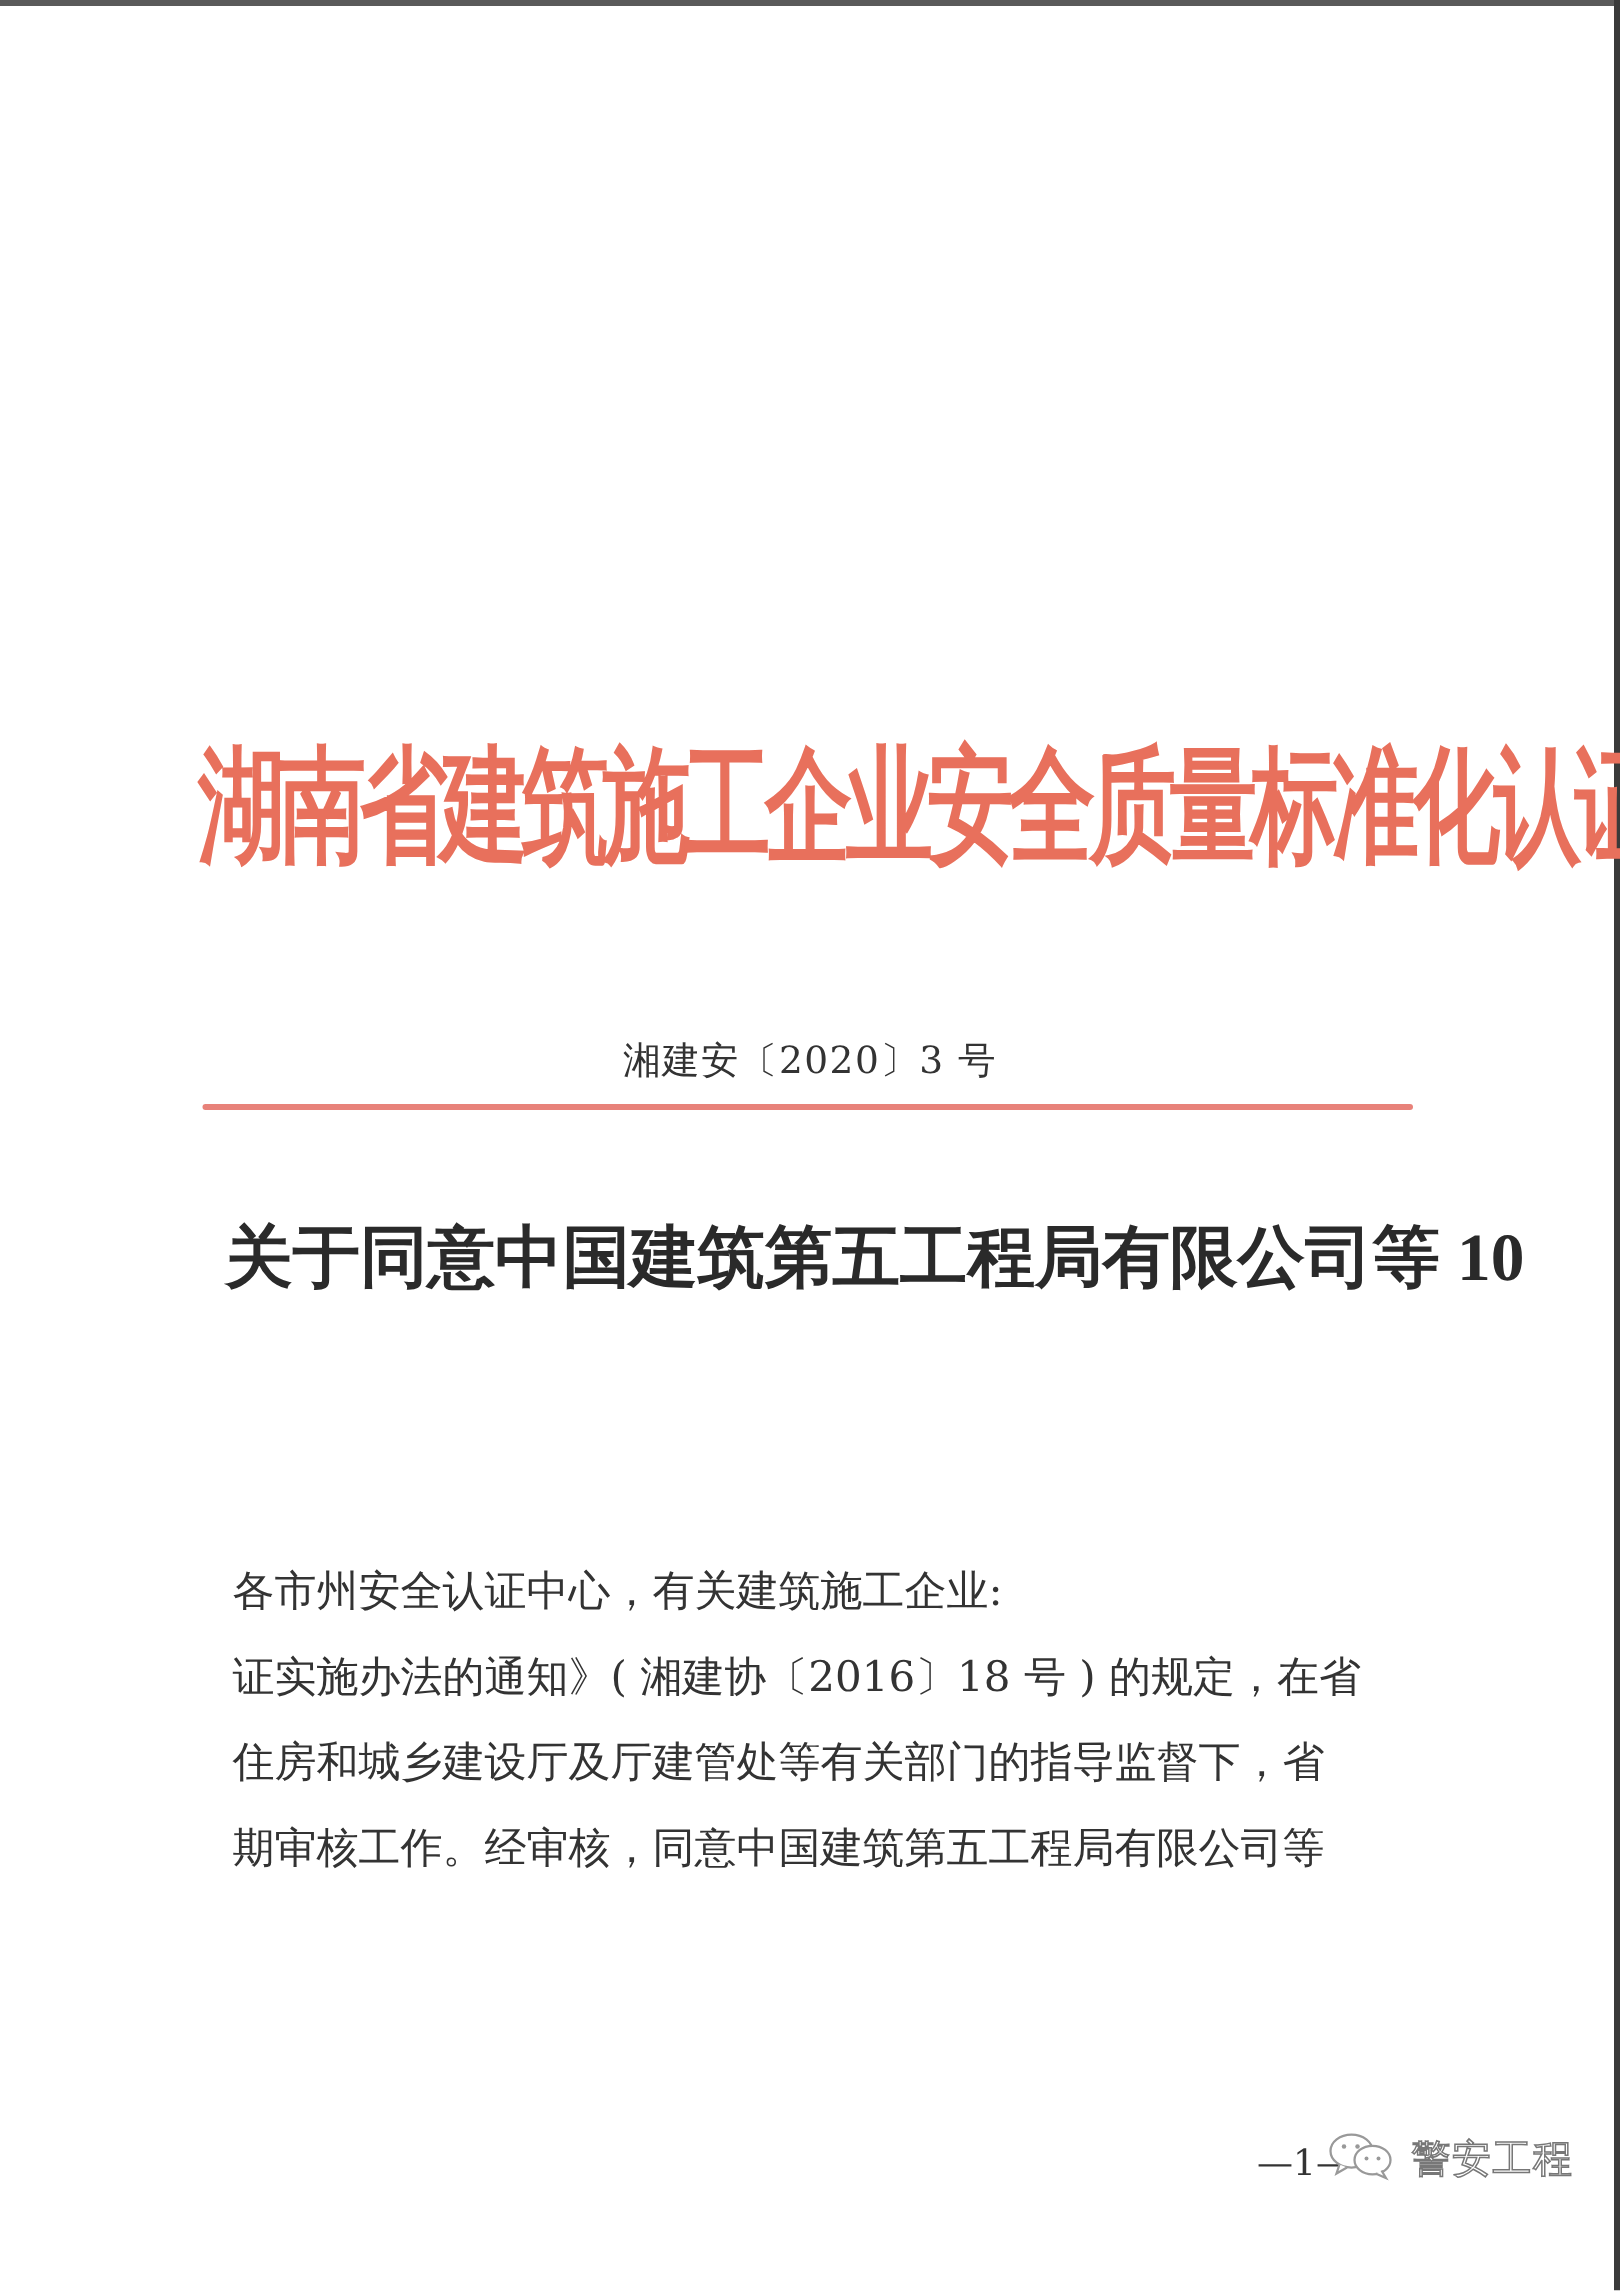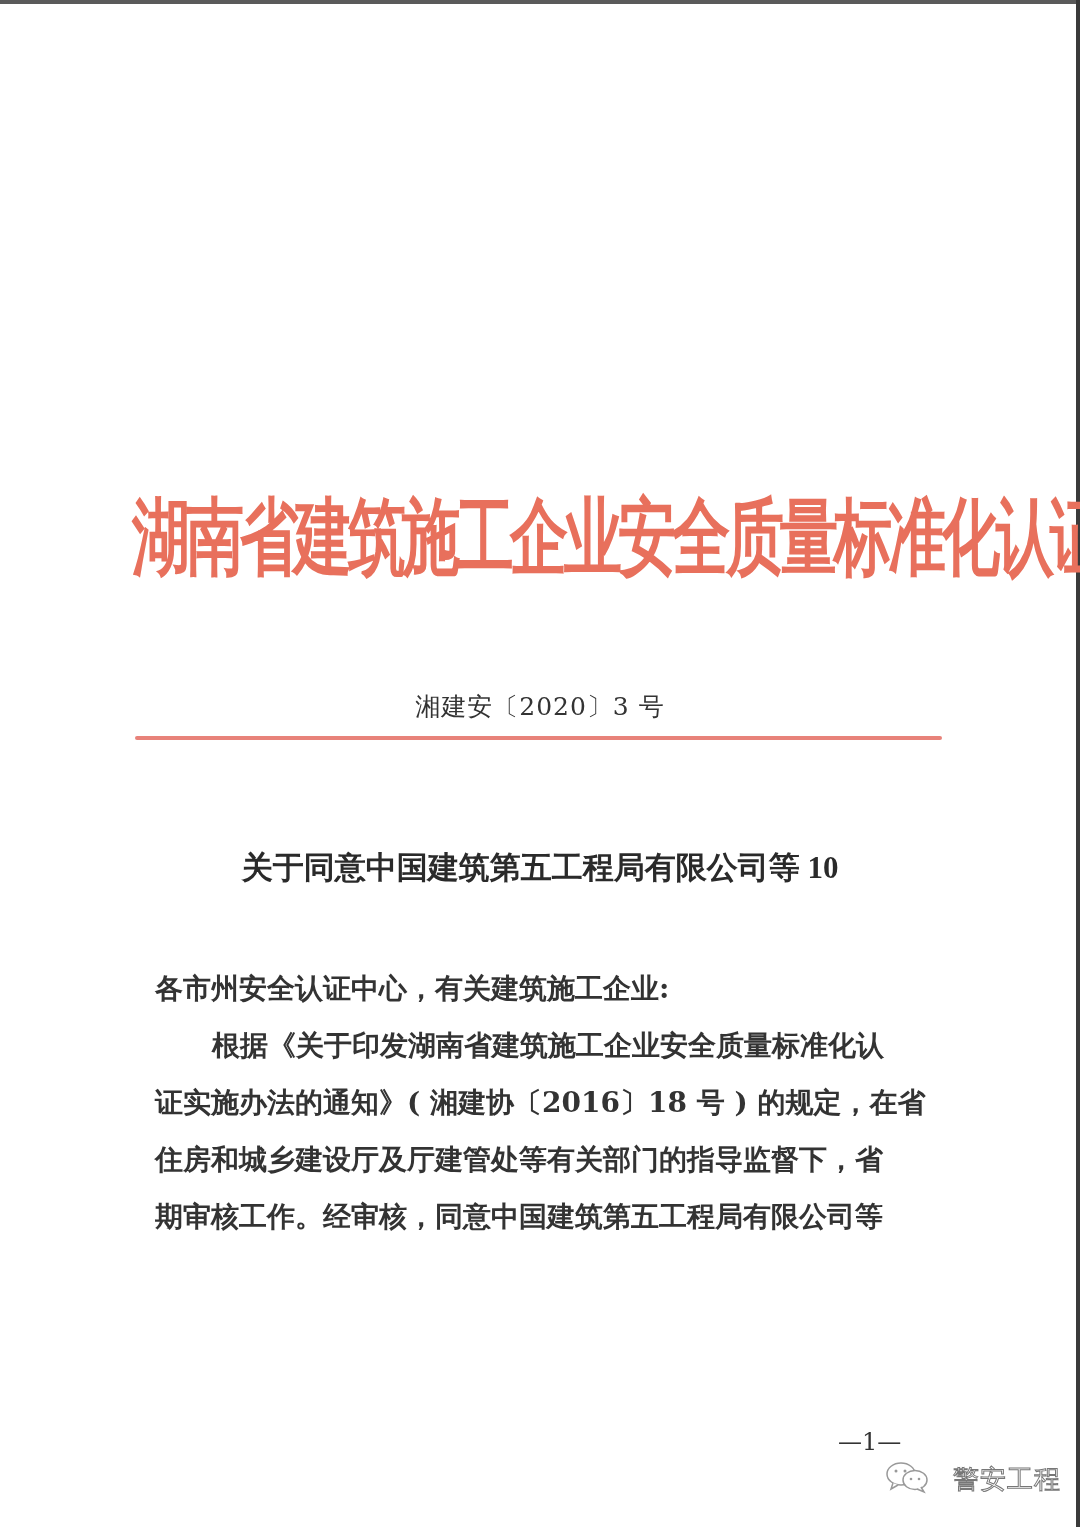--- a/index.html
+++ b/index.html
@@ -13,37 +13,37 @@
       position: absolute; left: 132px; top: 486px; width: 816px; text-align: center;
       font-family: "DejaVu Serif", serif; font-weight: bold; font-size: 58px; letter-spacing: -4px;
       transform: scaleY(1.45); transform-origin: top center; line-height: 70px; white-space: nowrap;
     }
     .doc-number {
       position: absolute; left: 0; width: 1080px; top: 690px; text-align: center;
       font-family: "DejaVu Serif", serif; font-size: 25px; color: #333; letter-spacing: 1px;
     }
     .red-rule { position: absolute; left: 135px; top: 736px; width: 807px; height: 4px; border-radius: 2px; }
     .title {
-      position: absolute; left: 150px; width: 780px; top: 840px;
-      font-family: Liberation Serif, serif; font-weight: bold; font-size: 31px; color: #2a2a2a;
+      position: absolute; left: 150px; width: 780px; top: 810px;
+      font-family: Liberation Serif, serif; font-weight: bold; font-size: 45px; color: #2a2a2a;
       line-height: 56px; text-align: center;
     }
     .title div { white-space: nowrap; }
     .body {
-      position: absolute; left: 155px; width: 760px; top: 960px;
-      font-family: "DejaVu Serif", serif; font-size: 28px; color: #333; line-height: 57px; font-weight: bold;
+      position: absolute; left: 155px; width: 760px; top: 1032px;
+      font-family: "DejaVu Serif", serif; font-size: 28px; color: #333; line-height: 57px;
     }
     .body div { white-space: nowrap; }
     .indent { padding-left: 57px; }
     .page-number {
       position: absolute; left: 838px; top: 1428px; font-family: "DejaVu Serif", serif;
       font-size: 24px; color: #333;
     }
     .watermark {
-      position: absolute; left: 885px; top: 1460px; display: flex; align-items: center; gap: 24px;
+      position: absolute; left: 885px; top: 1420px; display: flex; align-items: center; gap: 12px;
       color: #8a8a8a;
     }
     .wm-text { font-family: "DejaVu Sans", sans-serif; font-size: 26px; color: #ffffff;
       -webkit-text-stroke: 1px #777; letter-spacing: 1px; }
   </style>
 </head>
 <body>
 
 <div class="top-edge"></div>
 <div class="right-edge"></div>
@@ -51,21 +51,20 @@
 <div class="header-title" id="hdr" style="color: rgb(232, 112, 92);">湖南省建筑施工企业安全质量标准化认证中心文件</div>
 <div class="doc-number">湘建安〔2020〕3 号</div>
 <div class="red-rule" id="rule" style="background: rgb(232, 130, 122);"></div>
 
 <div class="title">
   <div>关于同意中国建筑第五工程局有限公司等 10</div>
 </div>
 
 <div class="body">
   <div>各市州安全认证中心，有关建筑施工企业:</div>
-  <div class="indent">根据《关于印发湖南省建筑施工企业安全质量标准化认</div>
   <div>证实施办法的通知》( 湘建协〔2016〕18 号 ) 的规定，在省</div>
   <div>住房和城乡建设厅及厅建管处等有关部门的指导监督下，省</div>
   <div>期审核工作。经审核，同意中国建筑第五工程局有限公司等</div>
 </div>
 
 <div class="page-number">—1—</div>
 
 <div class="watermark">
   <span>
     <svg width="44" height="34" viewBox="0 0 44 34">

